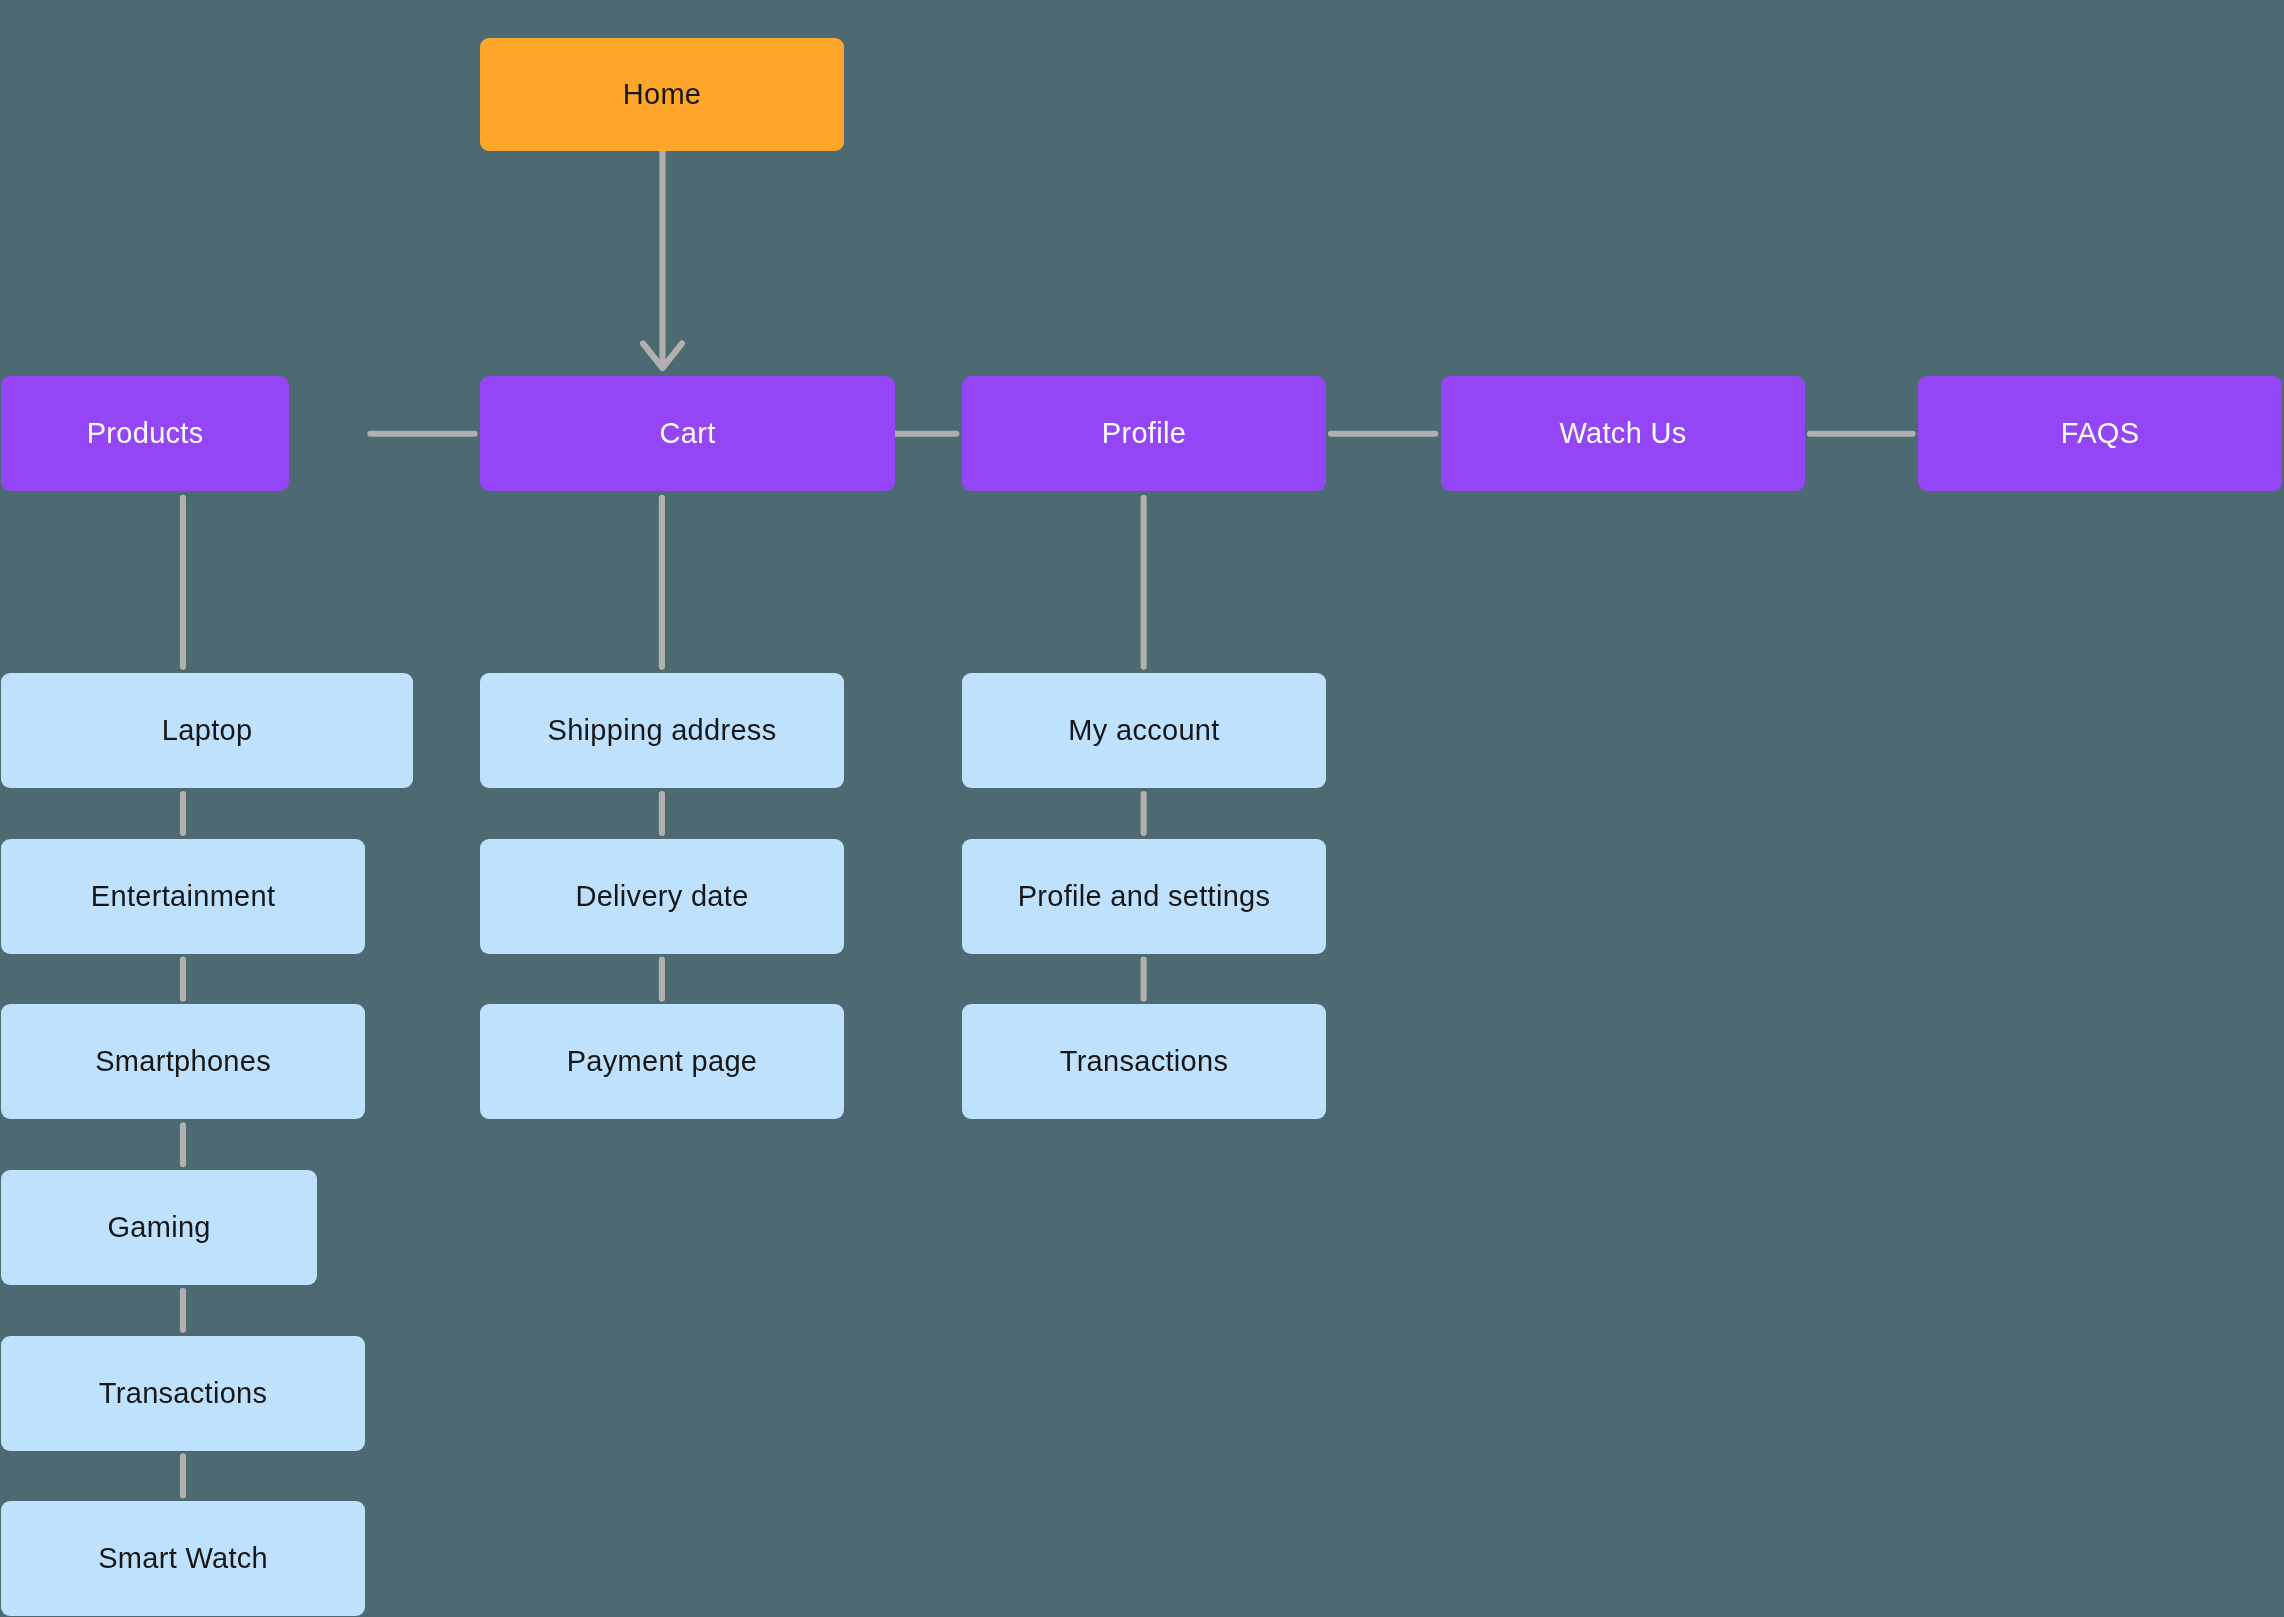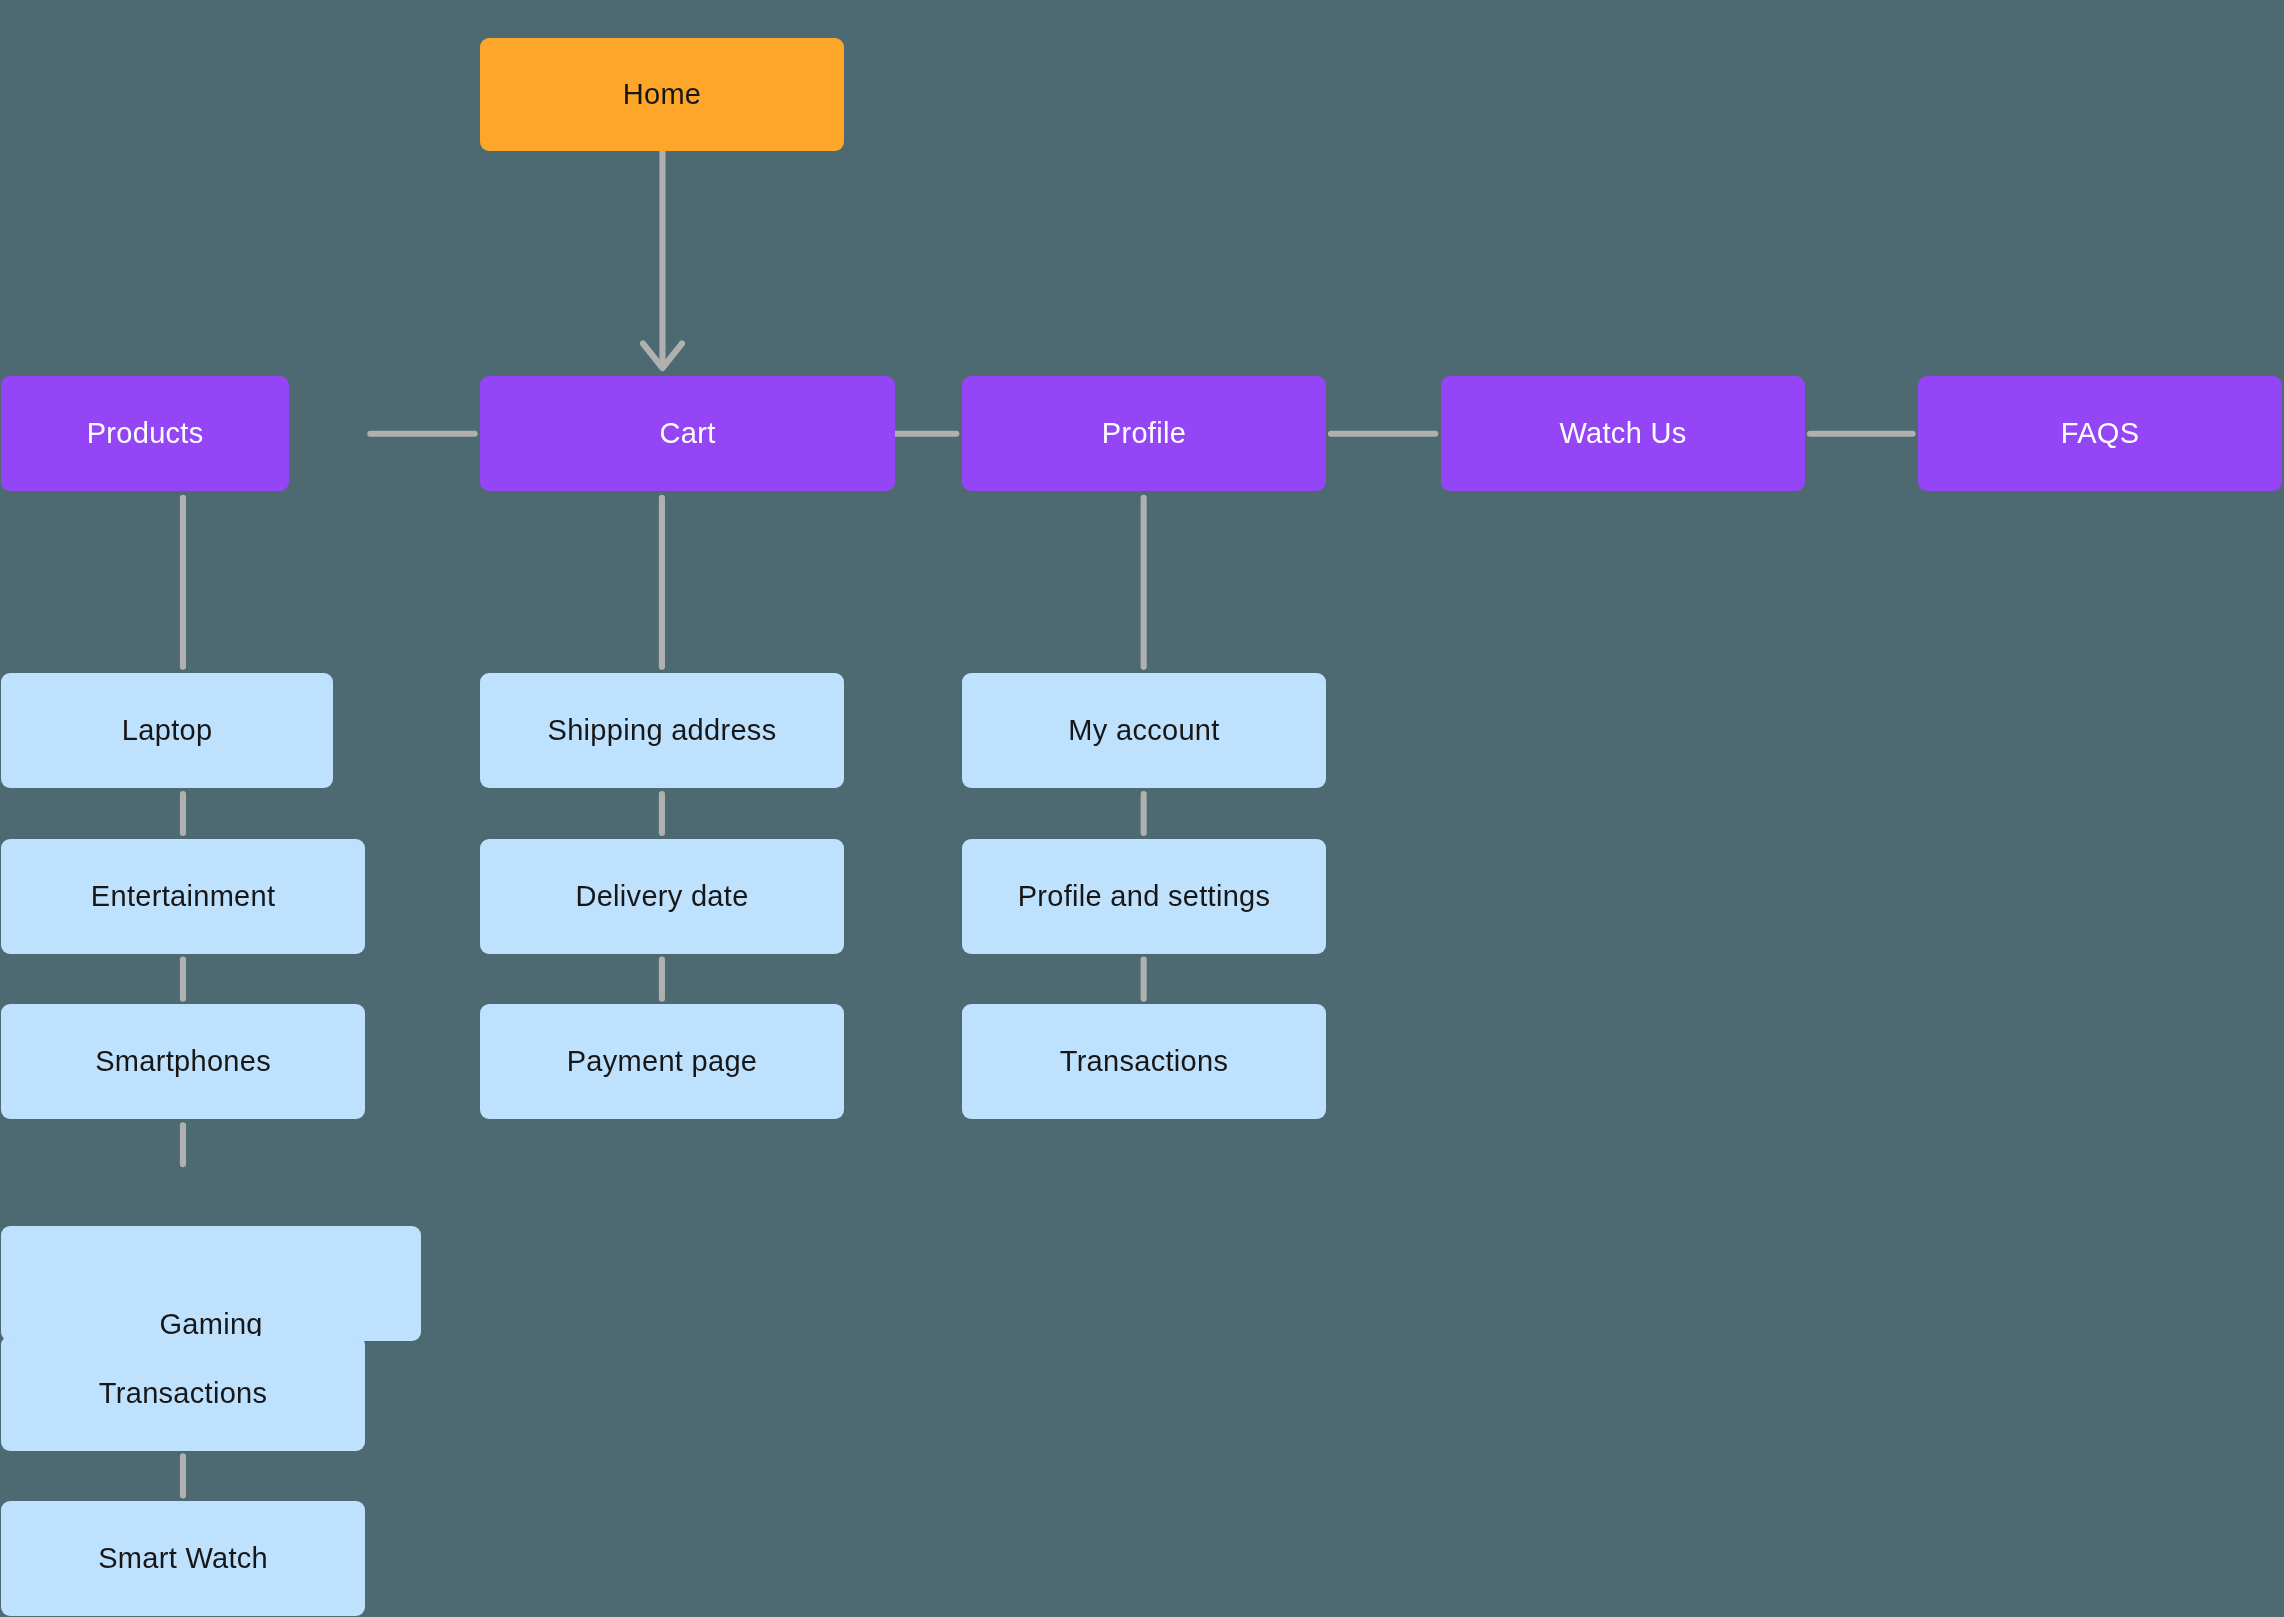--- a/index.html
+++ b/index.html
@@ -104,30 +104,30 @@
   <div class="node section" style="left:962px; top:376px; width:364px; height:115px;">
     <span>Profile</span>
   </div>
   <div class="node section" style="left:1441px; top:376px; width:364px; height:115px;">
     <span>Watch Us</span>
   </div>
   <div class="node section" style="left:1918px; top:376px; width:364px; height:115px;">
     <span>FAQS</span>
   </div>
 
-  <div class="node child" style="left:1.1px; top:673px; width:332px; height:115px;">
+  <div class="node child" style="left:1.1px; top:673px; width:412px; height:115px;">
     <span>Laptop</span>
   </div>
   <div class="node child" style="left:1.1px; top:839px; width:364px; height:115px;">
     <span>Entertainment</span>
   </div>
   <div class="node child" style="left:1.1px; top:1004px; width:364px; height:115px;">
     <span>Smartphones</span>
   </div>
-  <div class="node child" style="left:1.1px; top:1226px; width:420px; height:115px;align-items:flex-end;">
+  <div class="node child" style="left:1.1px; top:1170px; width:316px; height:115px;">
     <span>Gaming</span>
   </div>
   <div class="node child" style="left:1.1px; top:1336px; width:364px; height:115px;">
     <span>Transactions</span>
   </div>
   <div class="node child" style="left:1.1px; top:1501px; width:364px; height:115px;">
     <span>Smart Watch</span>
   </div>
 
   <div class="node child" style="left:480px; top:673px; width:364px; height:115px;">

